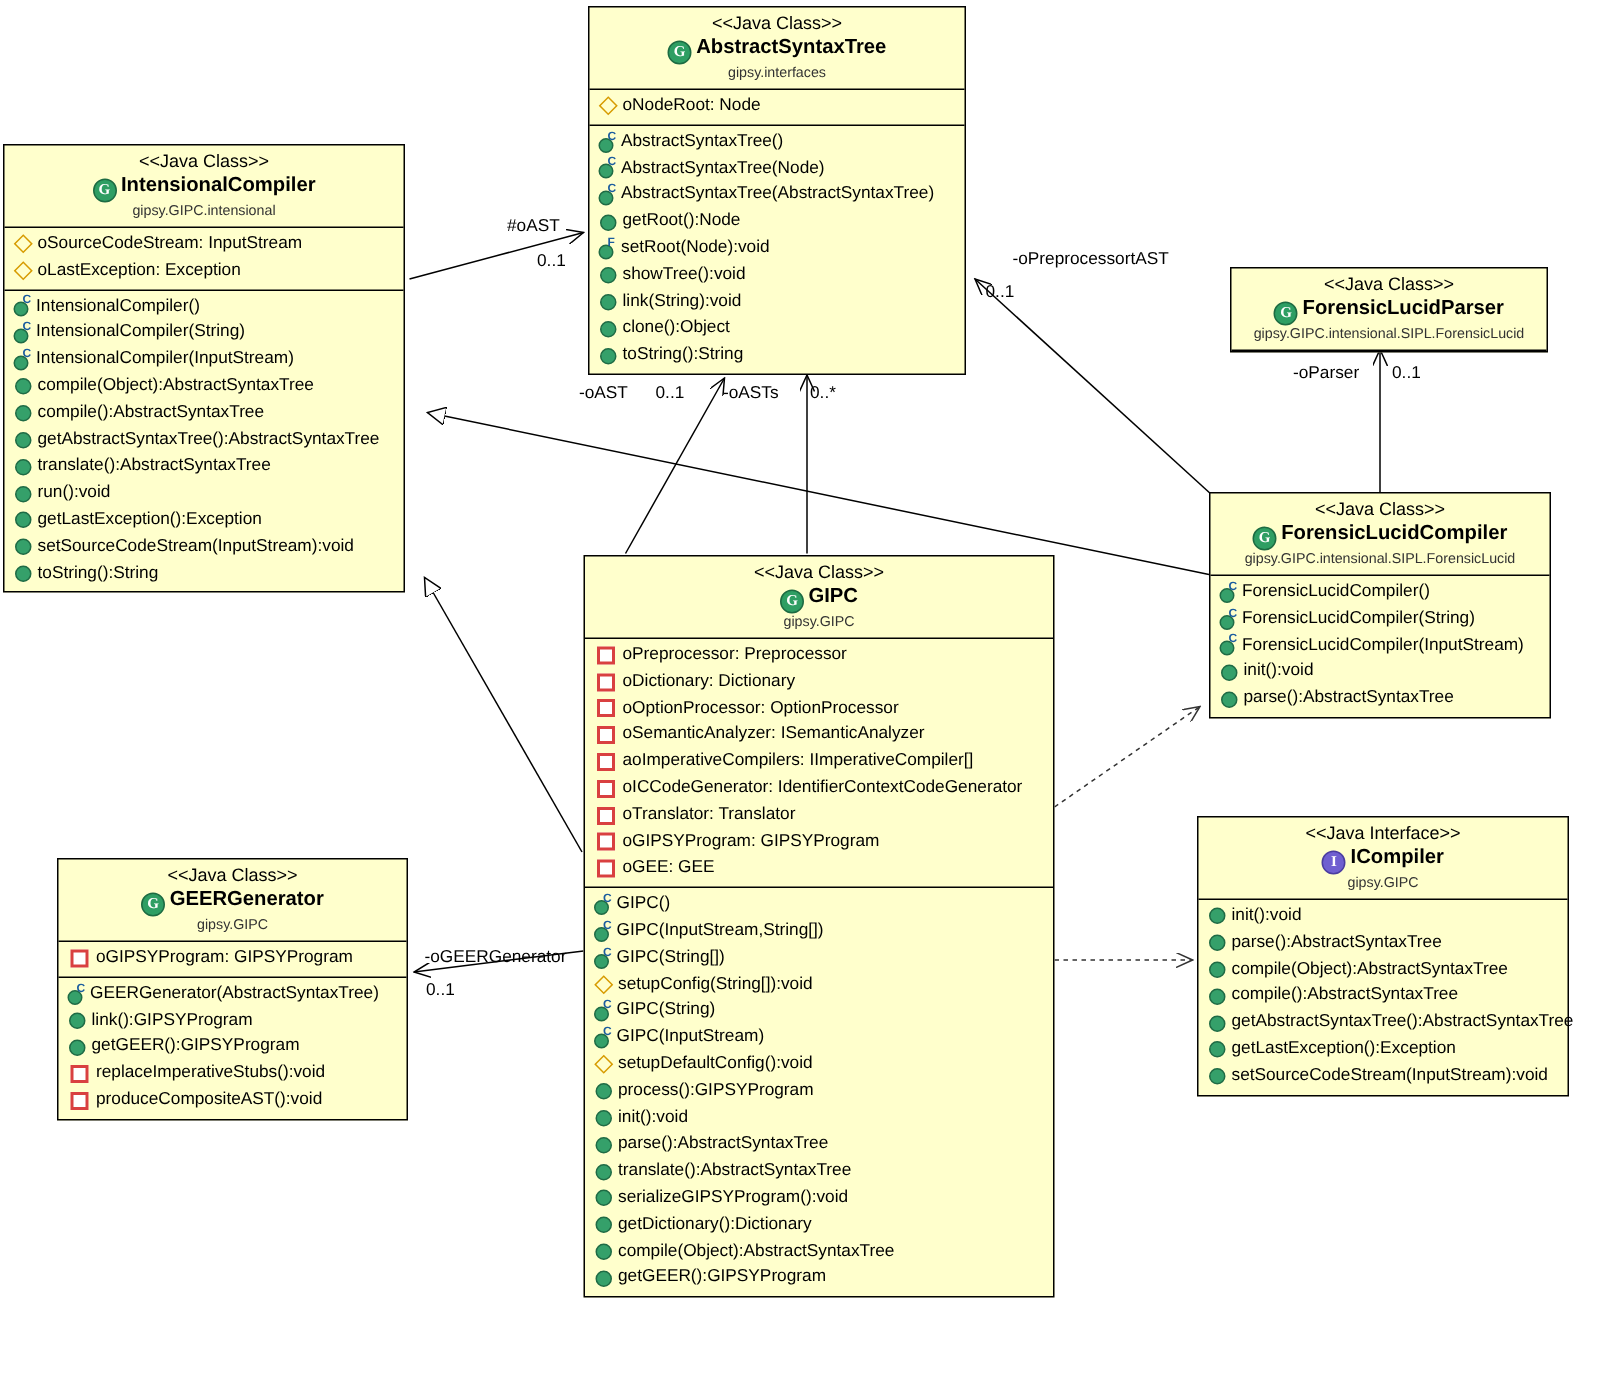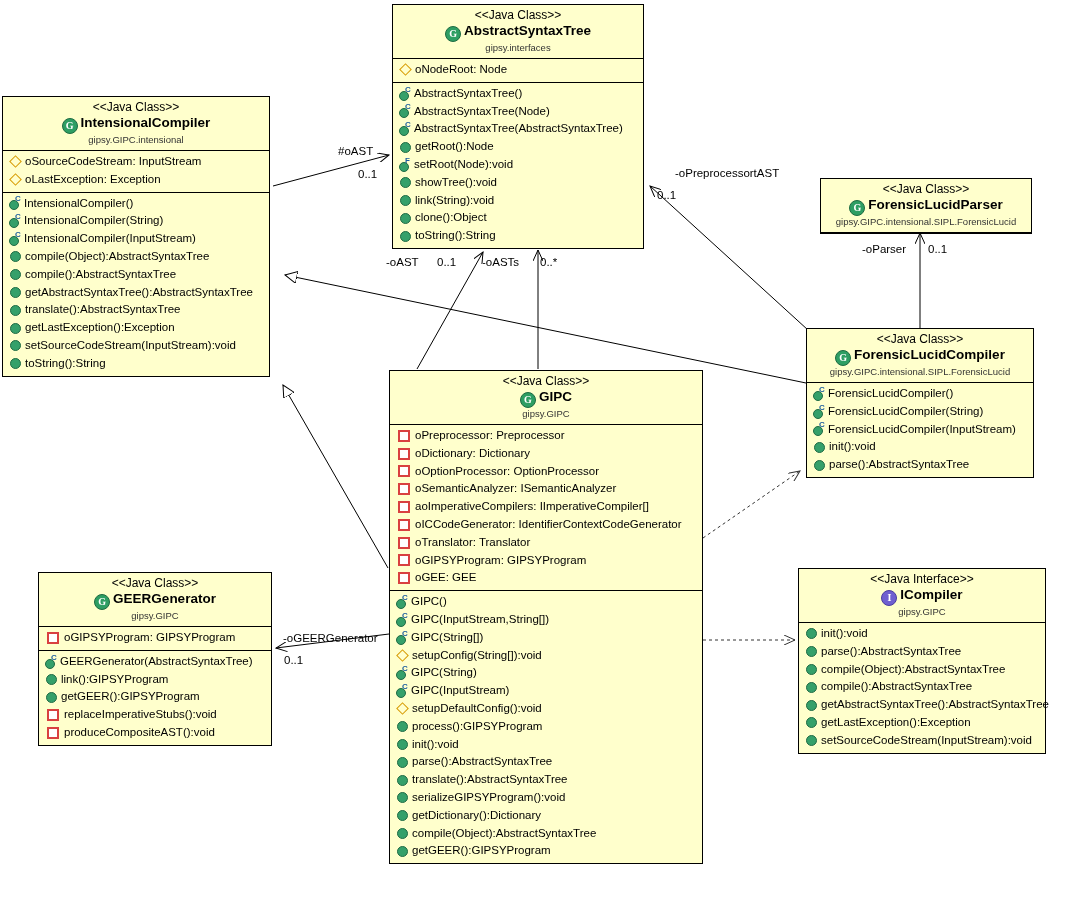--- a/index.html
+++ b/index.html
@@ -217,20 +217,24 @@
         <div class="member">
           <span class="ic ic-pub"></span>
           <span class="mtxt">getAbstractSyntaxTree():AbstractSyntaxTree</span>
         </div>
         <div class="member">
           <span class="ic ic-pub"></span>
           <span class="mtxt">translate():AbstractSyntaxTree</span>
         </div>
         <div class="member">
           <span class="ic ic-pub"></span>
+          <span class="mtxt">run():void</span>
+        </div>
+        <div class="member">
+          <span class="ic ic-pub"></span>
           <span class="mtxt">getLastException():Exception</span>
         </div>
         <div class="member">
           <span class="ic ic-pub"></span>
           <span class="mtxt">setSourceCodeStream(InputStream):void</span>
         </div>
         <div class="member">
           <span class="ic ic-pub"></span>
           <span class="mtxt">toString():String</span>
         </div>
@@ -440,21 +444,21 @@
           <span class="ic ic-priv"></span>
           <span class="mtxt">replaceImperativeStubs():void</span>
         </div>
         <div class="member">
           <span class="ic ic-priv"></span>
           <span class="mtxt">produceCompositeAST():void</span>
         </div>
       </div>
     </div>
 
-  <div class="uml-class" id="box-icompiler" style="left:798px;top:544px;width:248px;margin-top:24px;">
+  <div class="uml-class" id="box-icompiler" style="left:798px;top:544px;width:248px;">
       <div class="cls-header">
         <div class="stereotype">&lt;&lt;Java Interface&gt;&gt;</div>
         <div class="cls-title"><span class="titleicon iface">I</span><span>ICompiler</span></div>
         <div class="pkg">gipsy.GIPC</div>
       </div>
       <div class="sep compartment">
         <div class="member">
           <span class="ic ic-pub"></span>
           <span class="mtxt">init():void</span>
         </div>

